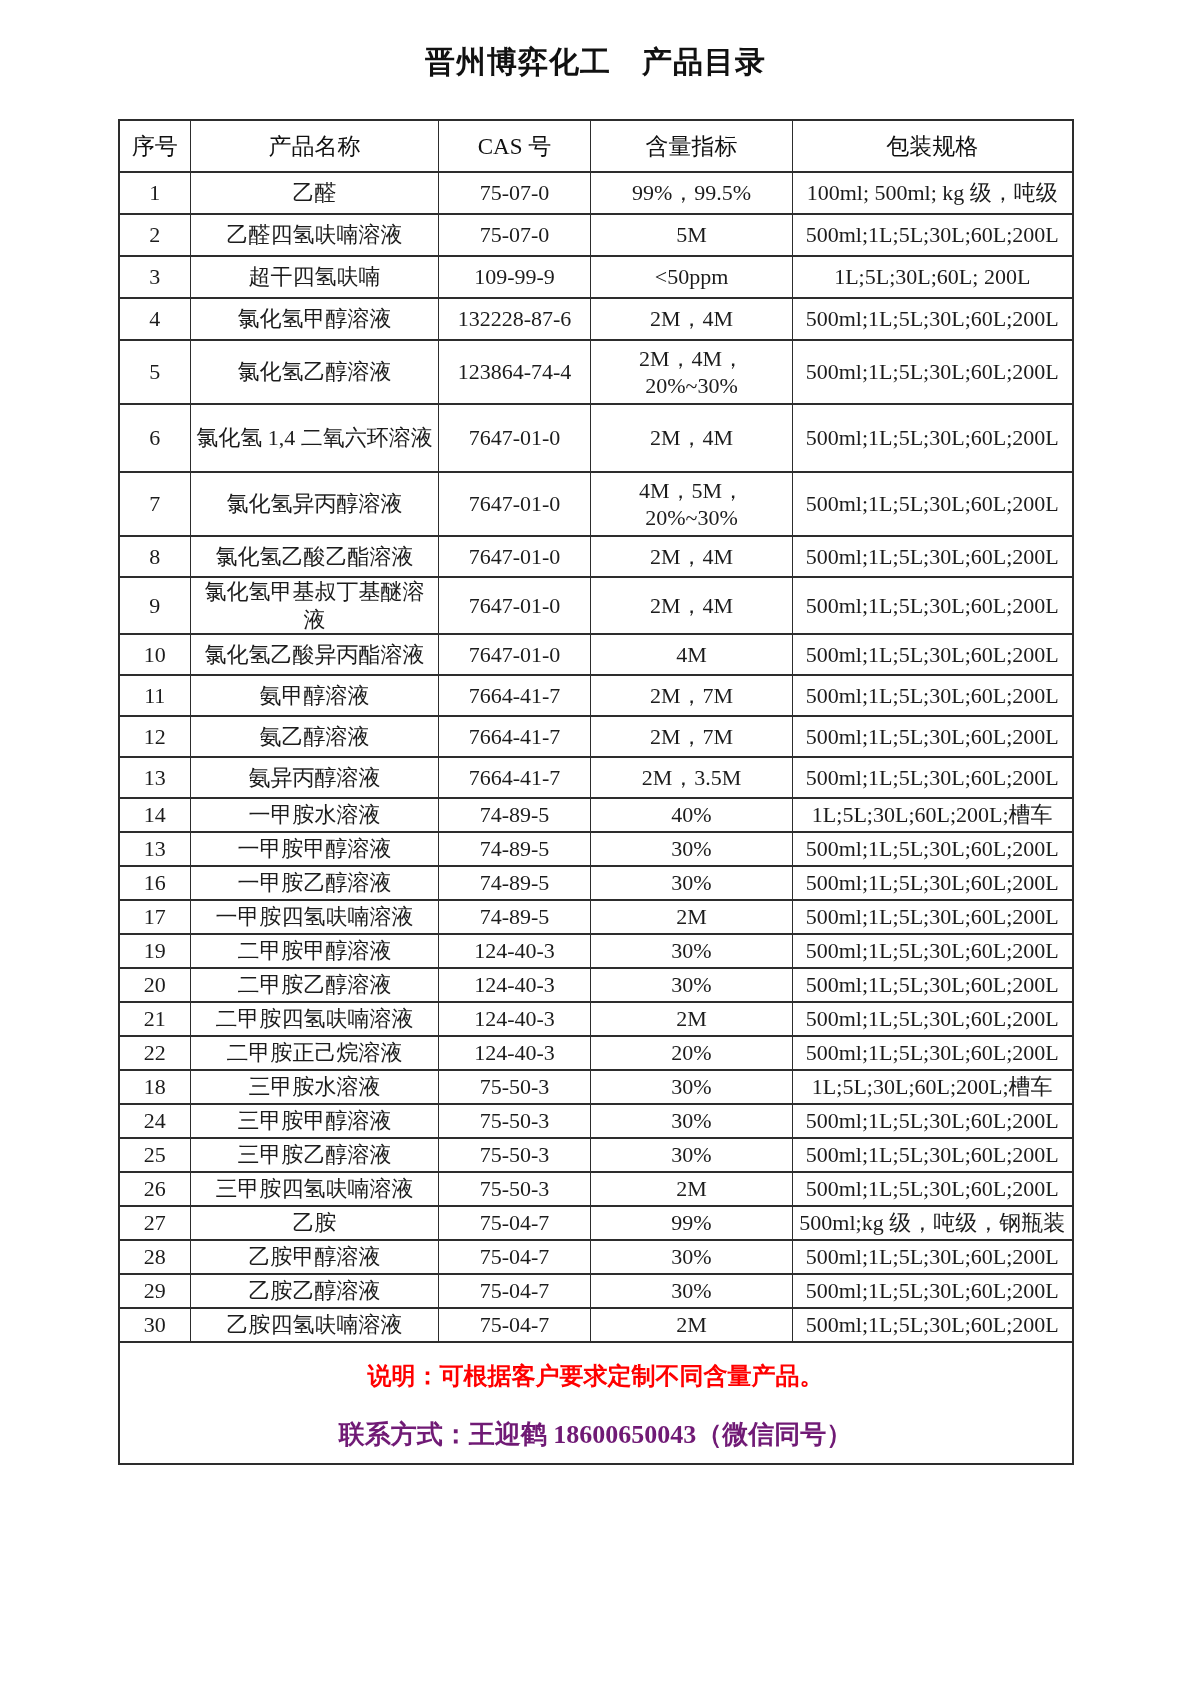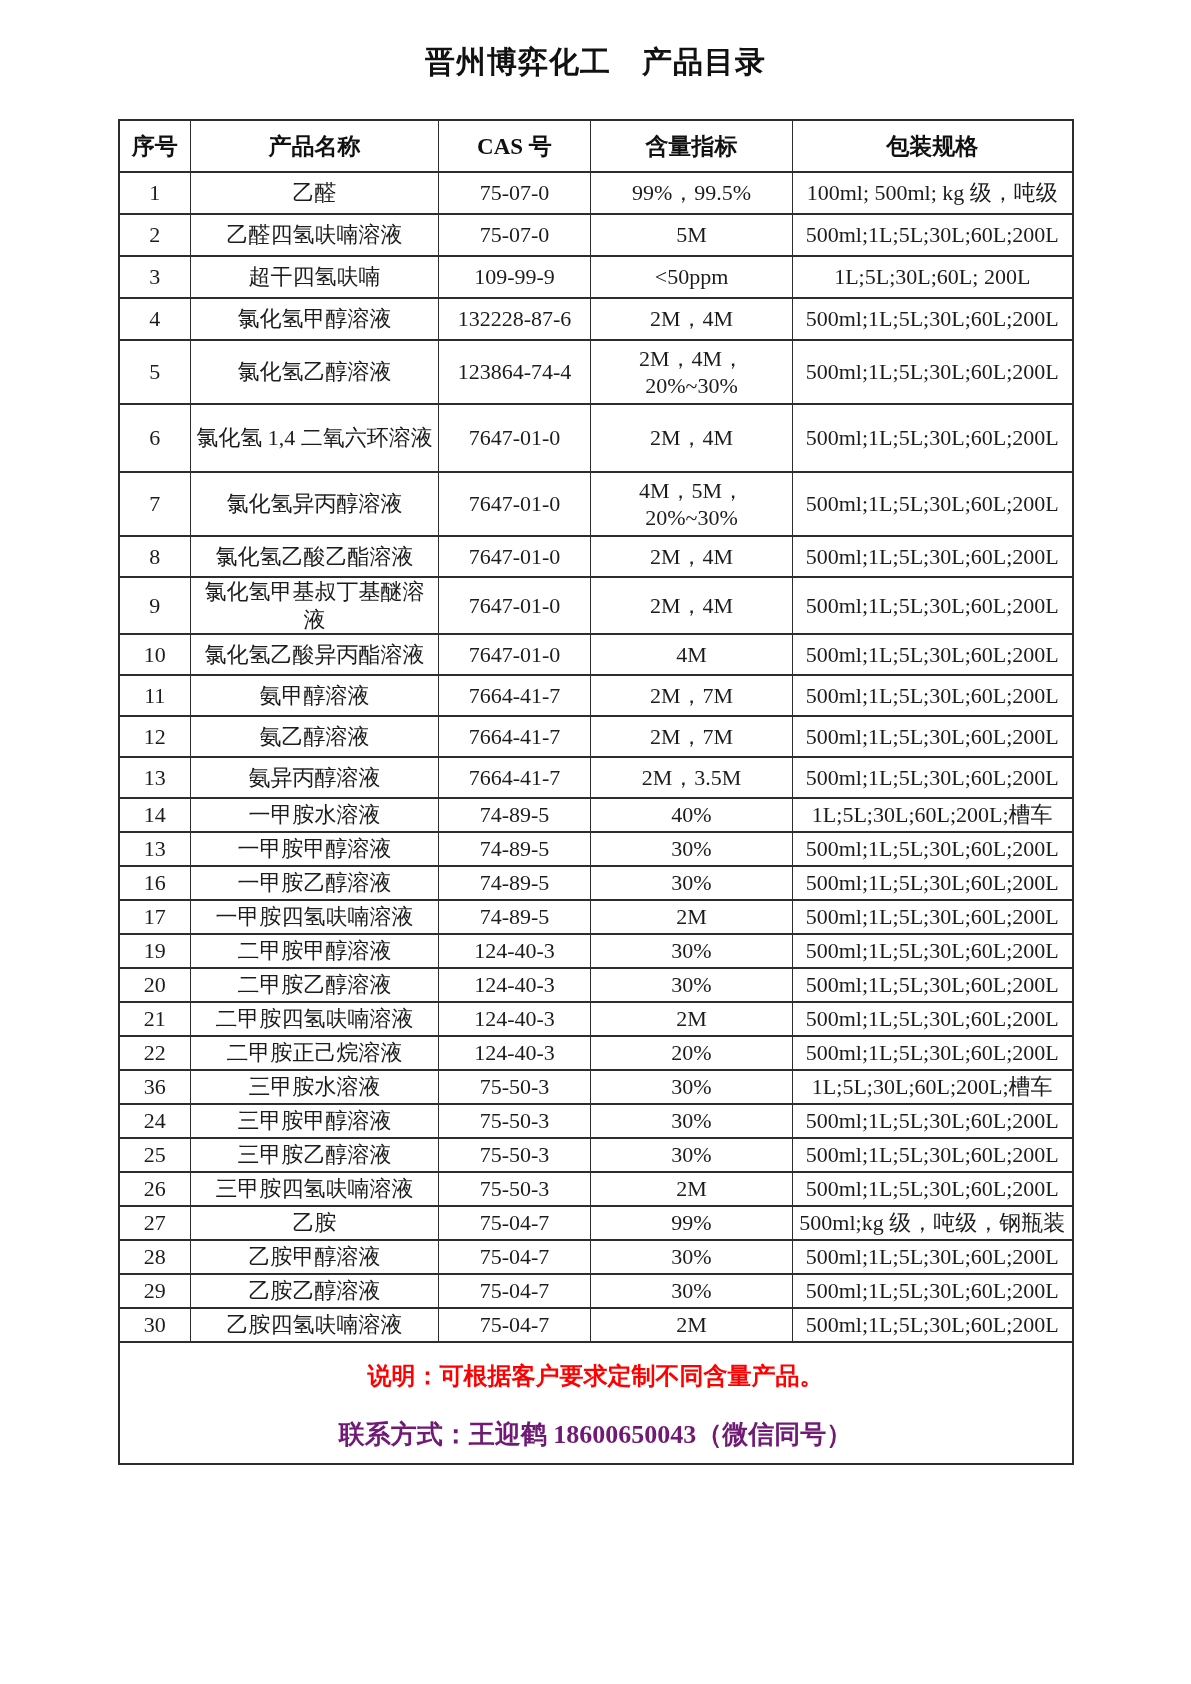--- a/index.html
+++ b/index.html
@@ -34,21 +34,21 @@
     border-top-width: 2px;
     border-bottom-width: 2px;
     text-align: center;
     vertical-align: middle;
     padding: 0 4px;
     overflow: hidden;
   }
   thead tr { height: 52px; }
   th {
     font-size: 23px;
-    font-weight: bold;
+    font-weight: normal;
     color: #111111;
     text-align: center;
   }
   td {
     font-size: 22px;
     line-height: 1.25;
   }
   
   tbody tr { height: 34px; }
   tbody tr:nth-child(-n+4) { height: 42px; }
@@ -242,21 +242,21 @@
         <td class="col-packaging">500ml;1L;5L;30L;60L;200L</td>
       </tr>
       <tr>
         <td class="col-no">22</td>
         <td class="col-name">二甲胺正己烷溶液</td>
         <td class="col-cas">124-40-3</td>
         <td class="col-content">20%</td>
         <td class="col-packaging">500ml;1L;5L;30L;60L;200L</td>
       </tr>
       <tr>
-        <td class="col-no">36</td>
+        <td class="col-no">18</td>
         <td class="col-name">三甲胺水溶液</td>
         <td class="col-cas">75-50-3</td>
         <td class="col-content">30%</td>
         <td class="col-packaging">1L;5L;30L;60L;200L;槽车</td>
       </tr>
       <tr>
         <td class="col-no">24</td>
         <td class="col-name">三甲胺甲醇溶液</td>
         <td class="col-cas">75-50-3</td>
         <td class="col-content">30%</td>

